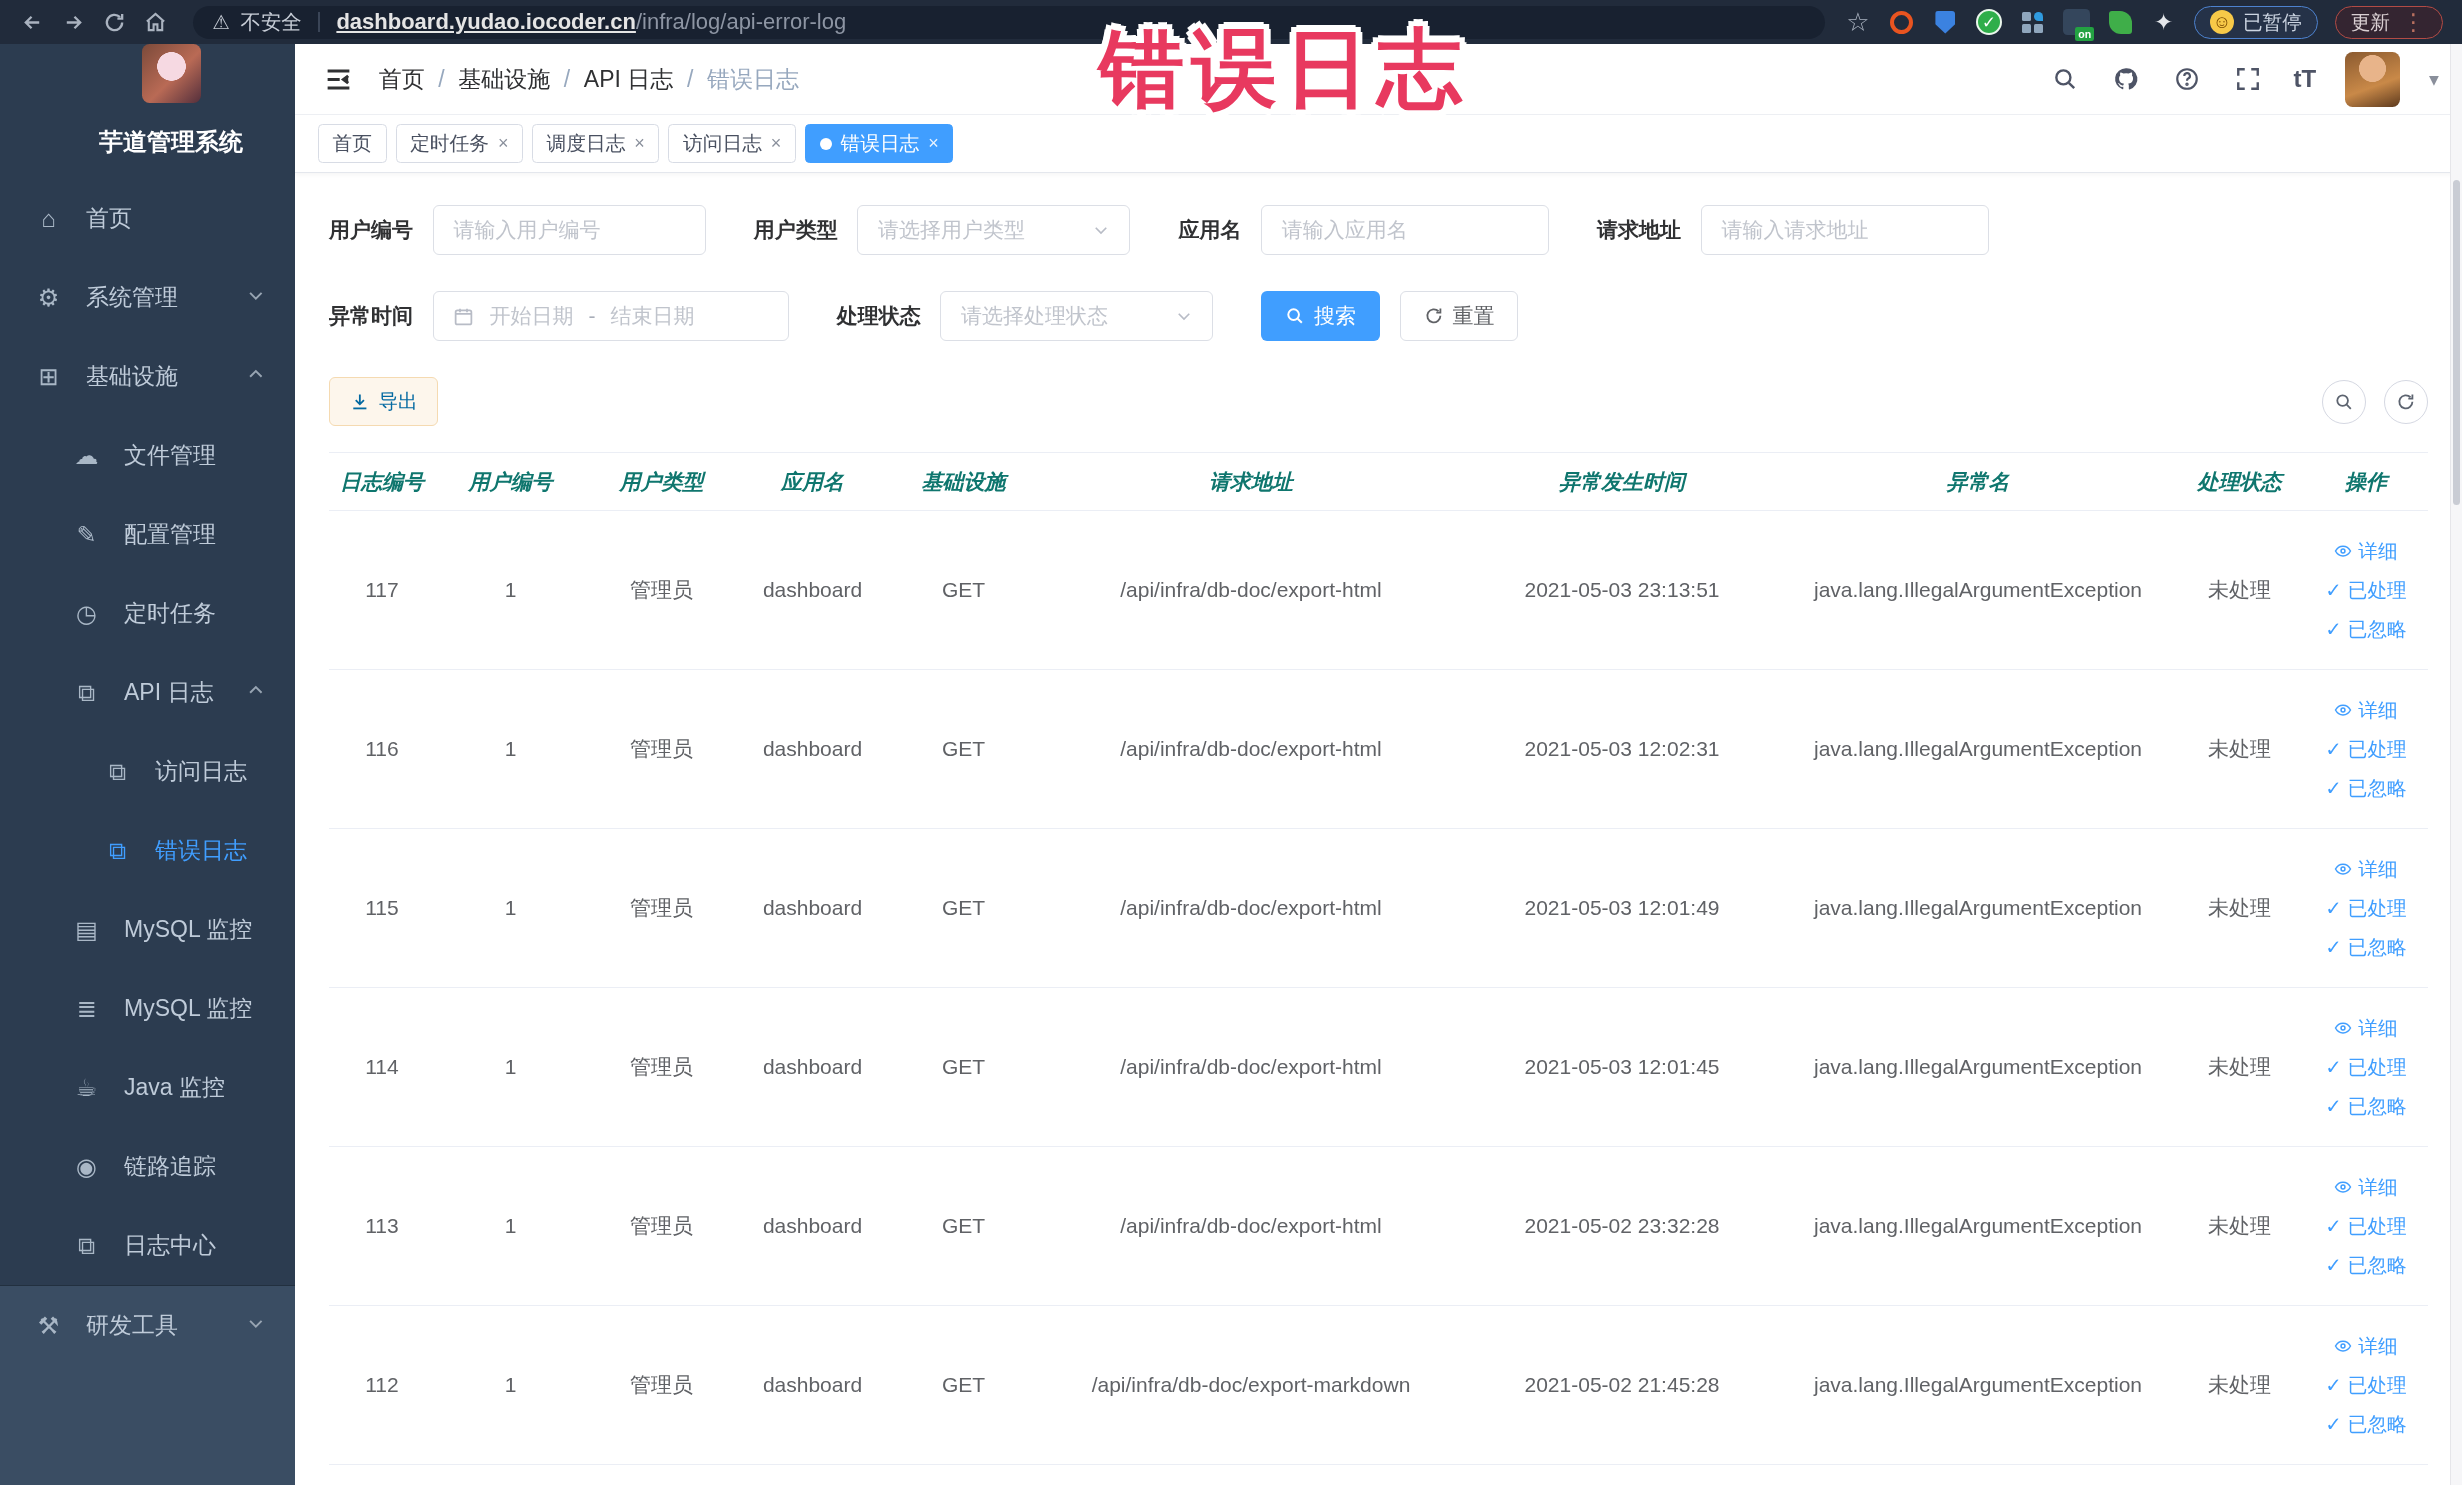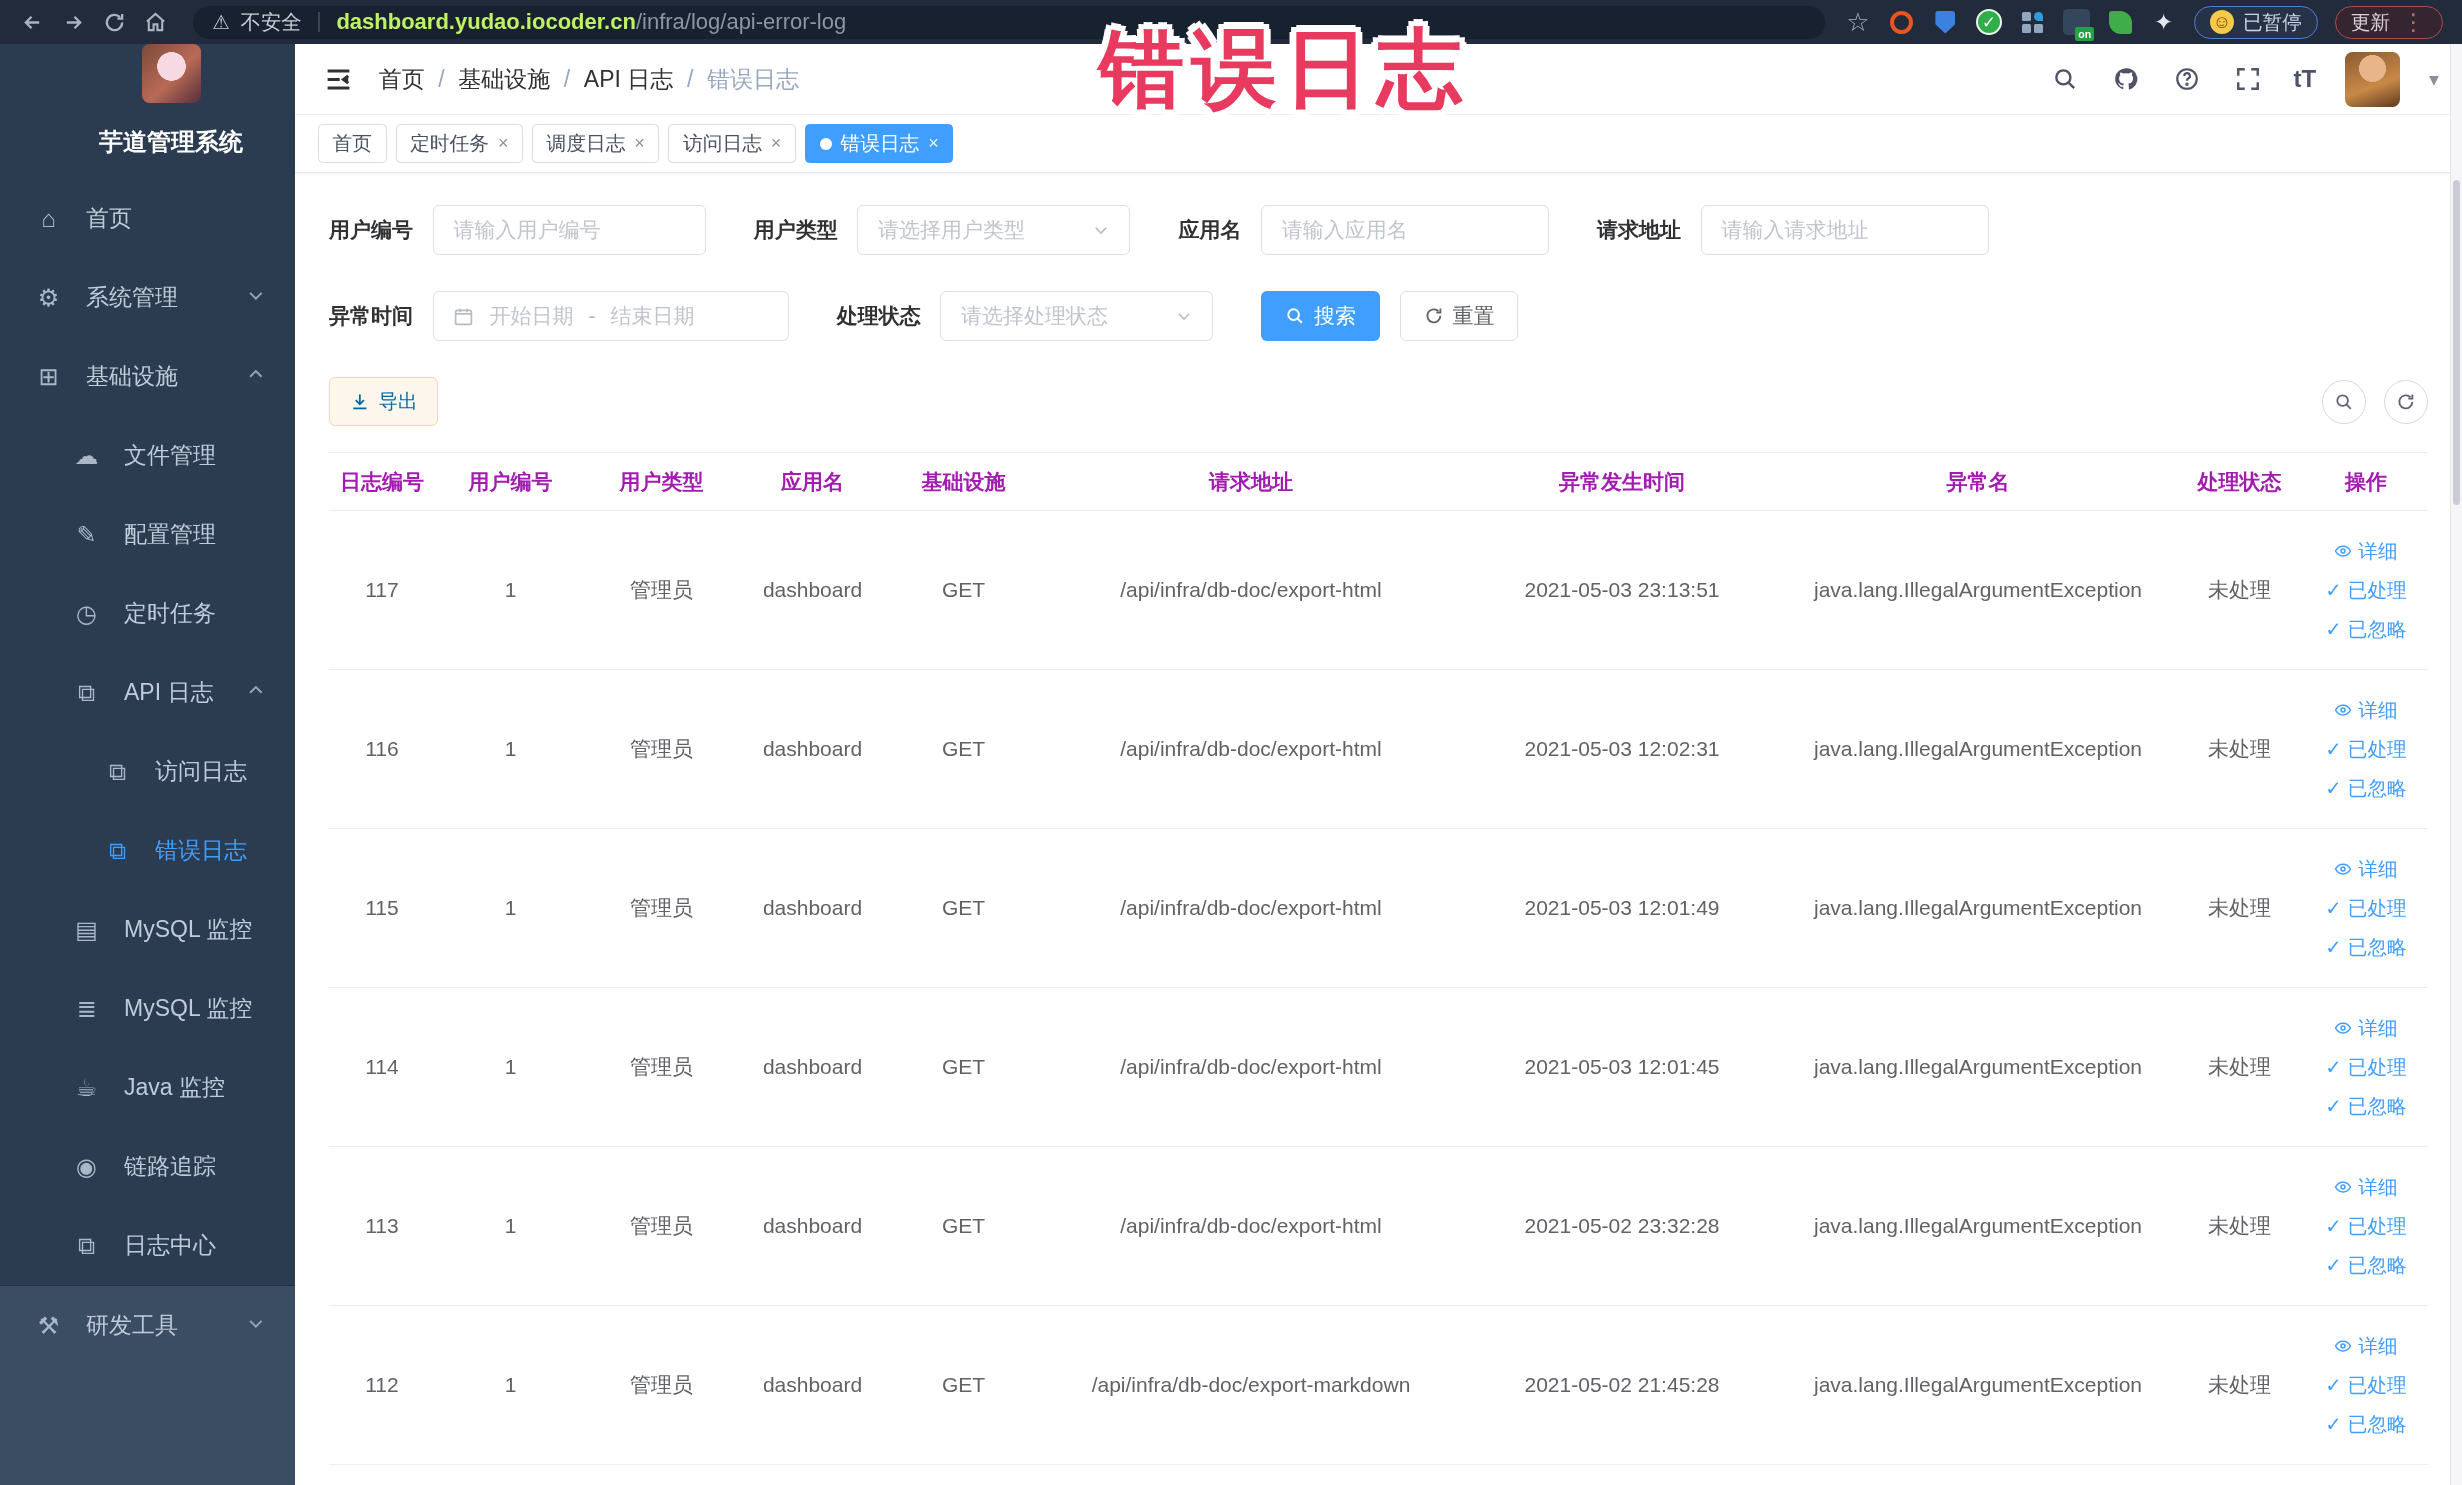--- a/index.html
+++ b/index.html
@@ -8,21 +8,21 @@
 
   
   .browser-bar { height:44px; background:#212b3b; display:flex; align-items:center; padding:0 15px; gap:6px; }
   .nav-ico { width:35px; height:35px; display:flex; align-items:center; justify-content:center; color:#aab3c0; flex:0 0 auto; border-radius:50%; }
   .nav-ico svg { width:23px; height:23px; }
   .address-bar { flex:1; height:33px; margin:0 13.6px; background:#182130; border-radius:16.7px; display:flex; align-items:center; padding:0 19.7px; gap:10.6px; min-width:0; }
   .addr-warn { color:#c7cdd6; font-size:19.7px; }
   .addr-sec { color:#c7cdd6; font-size:20.4px; }
   .addr-div { width:1.5px; height:19.7px; background:#3a4557; margin:0 6px; }
   .addr-url { font-size:22px; white-space:nowrap; overflow:hidden; }
-  .addr-domain { color:#bef264; font-weight:700; }
+  .addr-domain { color:#e5e5e5; font-weight:700;text-decoration:underline; }
   .addr-path { color:#8d95a3; }
   .browser-right { display:flex; align-items:center; gap:16.7px; padding-right:4.5px; }
   .ext { width:27px; height:27px; display:flex; align-items:center; justify-content:center; flex:0 0 auto; }
   .star { color:#aab3c0; font-size:26px; }
   .ext-orange { width:23px; height:23px; border:4.5px solid #e95420; border-radius:50%; }
   .ext-shield { width:19.7px; height:23px; background:#3b82e0; border-radius:3px 3px 9px 9px; clip-path:polygon(0 0,100% 0,100% 60%,50% 100%,0 60%); }
   .ext-green { width:26px; height:26px; background:#2fae4a; border:2.3px solid #eaf6ec; border-radius:50%; color:#fff; font-size:16.7px; display:flex; align-items:center; justify-content:center; font-weight:700; }
   .ext-grid { display:grid; grid-template-columns:9px 9px; grid-gap:3px; }
   .ext-grid i { width:9px; height:9px; background:#8fa6bd; border-radius:1.5px; }
   .ext-grid i:nth-child(2){ background:#2f9be0; border-radius:50% 50% 0 50%; }
@@ -103,21 +103,21 @@
 
   .toolbar { display:flex; align-items:center; margin-top:6px; }
   .toolbar-right { margin-left:auto; display:flex; gap:18px; }
   .circle-btn { width:44px; height:44px; border-radius:50%; border:1.5px solid #d5d8e2; background:#fff; display:flex; align-items:center; justify-content:center; color:#5d6470; cursor:pointer; }
   .circle-btn svg { width:19.7px; height:19.7px; }
 
   
   .table { margin-top:26px; --cols:106px 151px 151px 151px 151px 424px 318px 394px 129px 1fr; }
   .t-head, .t-row { display:grid; grid-template-columns:var(--cols); align-items:center; }
   .t-head { height:59px; border-top:1.5px solid #ebeef5; border-bottom:1.5px solid #ebeef5; }
-  .t-head .th { font-size:21px; font-weight:700; color:#a21caf; text-align:center; }
+  .t-head .th { font-size:21px; font-weight:700; color:#0f766e; text-align:center;font-style:italic; }
   .t-row { min-height:159px; border-bottom:1.5px solid #ebeef5; }
   .td { font-size:21px; color:#606266; text-align:center; padding:0 7.6px; word-break:break-all; }
   .td-actions { display:flex; flex-direction:column; align-items:center; gap:12px; }
   .a-link { display:inline-flex; align-items:center; gap:6px; color:#409eff; font-size:19.7px; cursor:pointer; white-space:nowrap; }
   .a-link svg { width:18px; height:18px; }
 
   
   .watermark { position:absolute; left:1099px; top:12px; z-index:60; font-size:85px; font-weight:700; letter-spacing:7.6px; color:#e8395f;
      text-shadow:-5.3px -5.3px 0 #fff,5.3px -5.3px 0 #fff,-5.3px 5.3px 0 #fff,5.3px 5.3px 0 #fff,-6.8px 0 0 #fff,6.8px 0 0 #fff,0 -6.8px 0 #fff,0 6.8px 0 #fff; pointer-events:none; }
   .scrollbar { position:absolute; right:0; top:44px; bottom:0; width:12px; background:#f6f6f8; border-left:1.5px solid #e6e6ea; z-index:40; }

